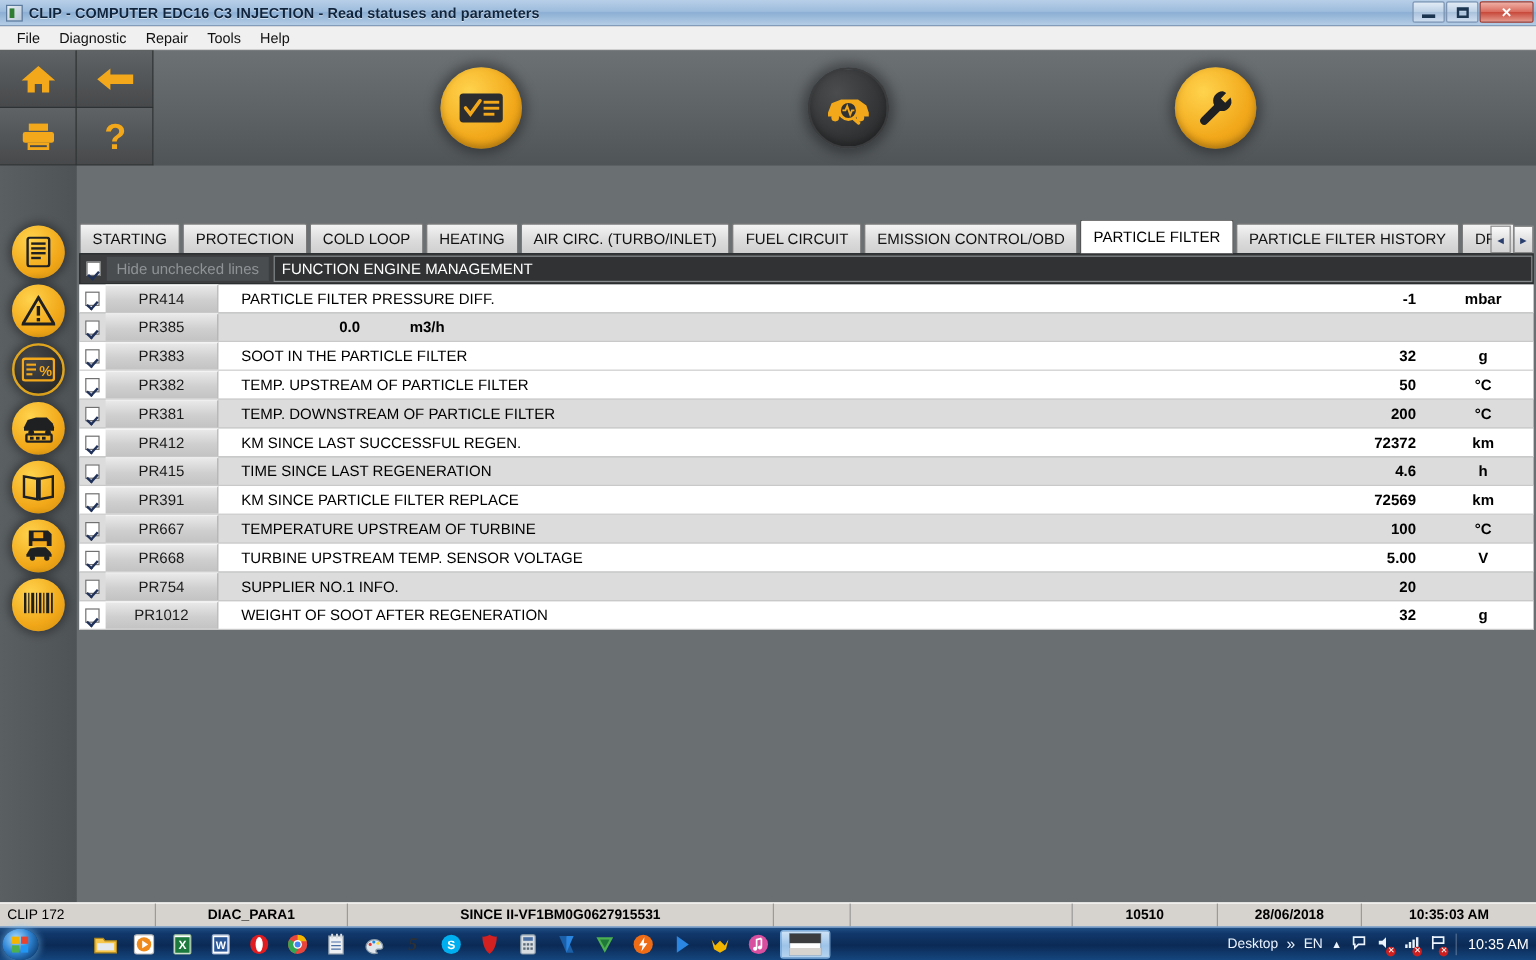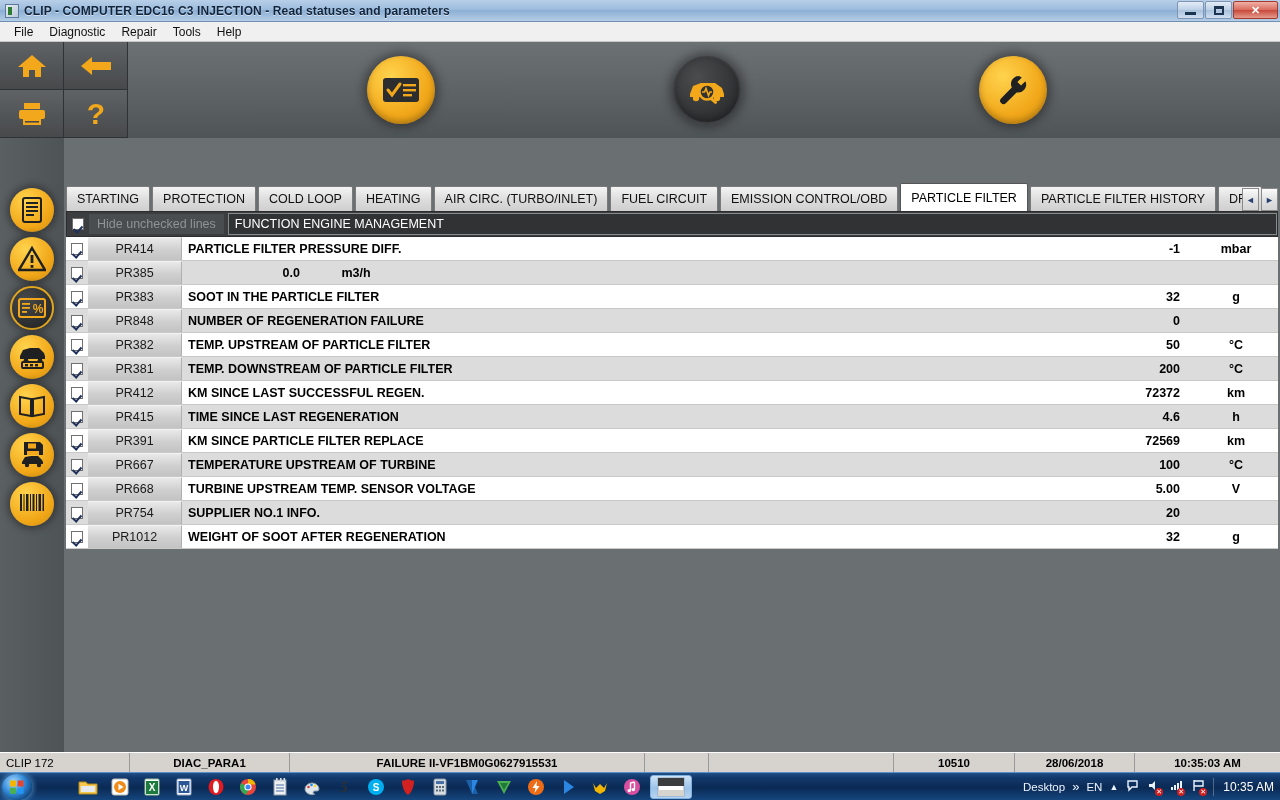--- a/index.html
+++ b/index.html
@@ -173,22 +173,22 @@
   }
   .row.alt { background: #dcdcdc; }
   .r-cb { width: 22px; display:flex; align-items:center; justify-content:center; background: transparent; }
   .r-id {
     width: 94px; display:flex; align-items:center; justify-content:center;
     font-size: 12.5px; color: #1a1a1a;
     background: linear-gradient(to bottom,#e9e9e9,#cfcfcf 55%,#c3c3c3);
     border-right: 1px solid #b0b0b0; border-top: 1px solid #f3f3f3;
   }
   .r-name {
-    flex: 1; display:flex; align-items:center; padding-left: 6px;
-    font-size: 12.5px; font-weight: bold; color: #000;
+    flex: 1; display:flex; align-items:center; padding-left: 19px;
+    font-size: 12.5px; font-weight: normal; color: #000;
   }
   .r-val {
     width: 132px; display:flex; align-items:center; justify-content:flex-end; padding-right: 14px;
     font-size: 12.5px; font-weight: bold; color: #000;
   }
   .r-unit {
     width: 84px; display:flex; align-items:center; justify-content:center;
     font-size: 12.5px; font-weight: bold; color: #000;
   }
 
@@ -436,29 +436,20 @@
           <div class="row">
             <div class="r-cb">
                 <span class="cb"></span>
               </div>
             <div class="r-id">PR383</div>
             <div class="r-name">SOOT IN THE PARTICLE FILTER</div>
             <div class="r-val">32</div>
             <div class="r-unit">g</div>
           </div>
 
-          <div class="row alt">
-            <div class="r-cb">
-                <span class="cb"></span>
-              </div>
-            <div class="r-id">PR848</div>
-            <div class="r-name">NUMBER OF REGENERATION FAILURE</div>
-            <div class="r-val">0</div>
-            <div class="r-unit"></div>
-          </div>
 
           <div class="row">
             <div class="r-cb">
                 <span class="cb"></span>
               </div>
             <div class="r-id">PR382</div>
             <div class="r-name">TEMP. UPSTREAM OF PARTICLE FILTER</div>
             <div class="r-val">50</div>
             <div class="r-unit">°C</div>
           </div>
@@ -544,21 +535,21 @@
           </div>
 
         </div>
       </div>
     </div>
   </div>
 
   <div class="statusbar">
     <div class="sb" style="width:130px;text-align:center;">CLIP 172</div>
     <div class="sb c" style="width:160px;">DIAC_PARA1</div>
-    <div class="sb c" style="width:355px;">FAILURE II-VF1BM0G0627915531</div>
+    <div class="sb c" style="width:355px;">SINCE II-VF1BM0G0627915531</div>
     <div class="sb c" style="width:64px;"></div>
     <div class="sb c" style="width:185px;"></div>
     <div class="sb c" style="width:121px;">10510</div>
     <div class="sb c" style="width:120px;">28/06/2018</div>
     <div class="sb c" style="width:145px;border-right:none;">10:35:03 AM</div>
   </div>
 
   <div class="taskbar">
     <div class="startorb">
       <svg width="16" height="16" viewBox="0 0 16 16">

